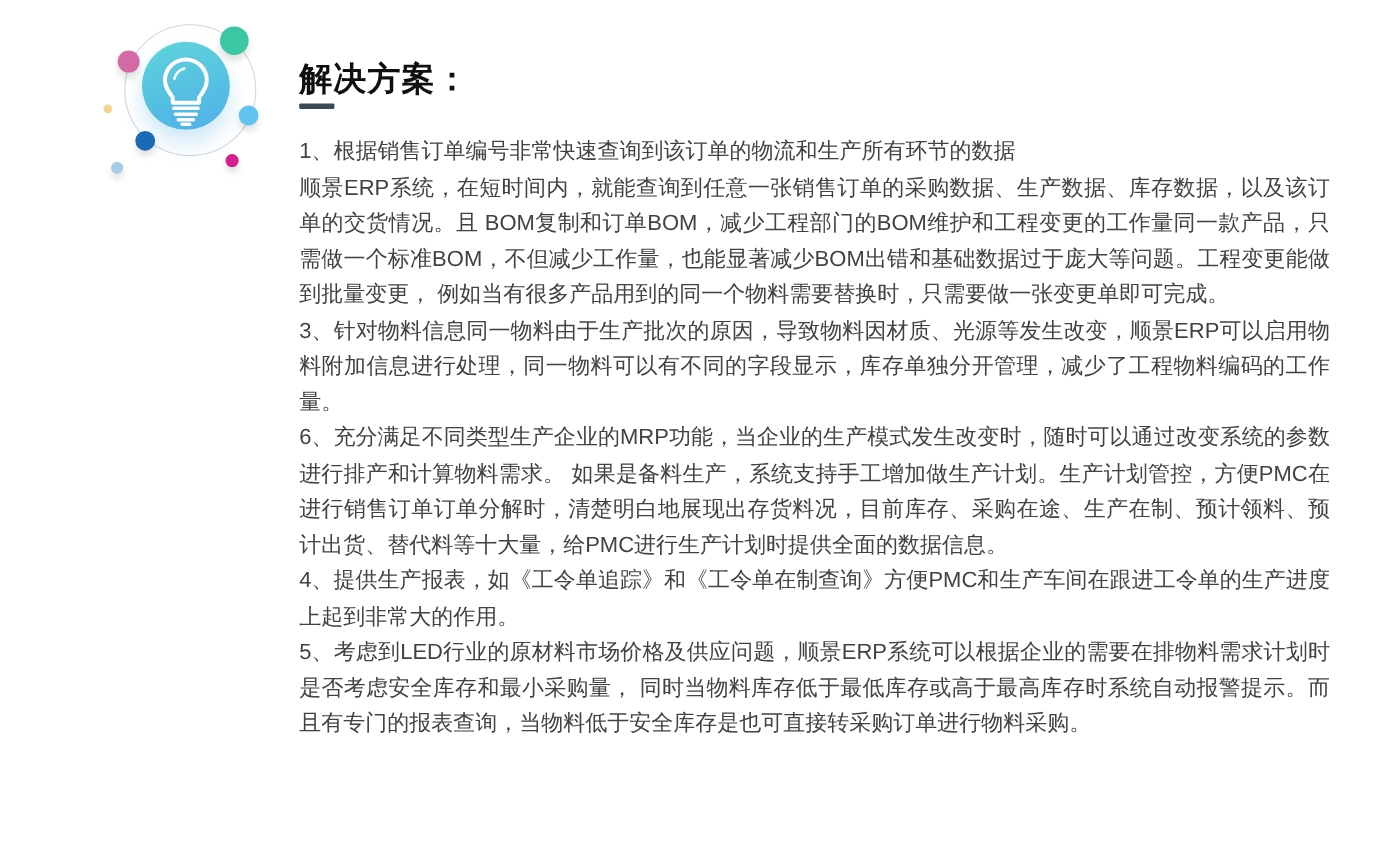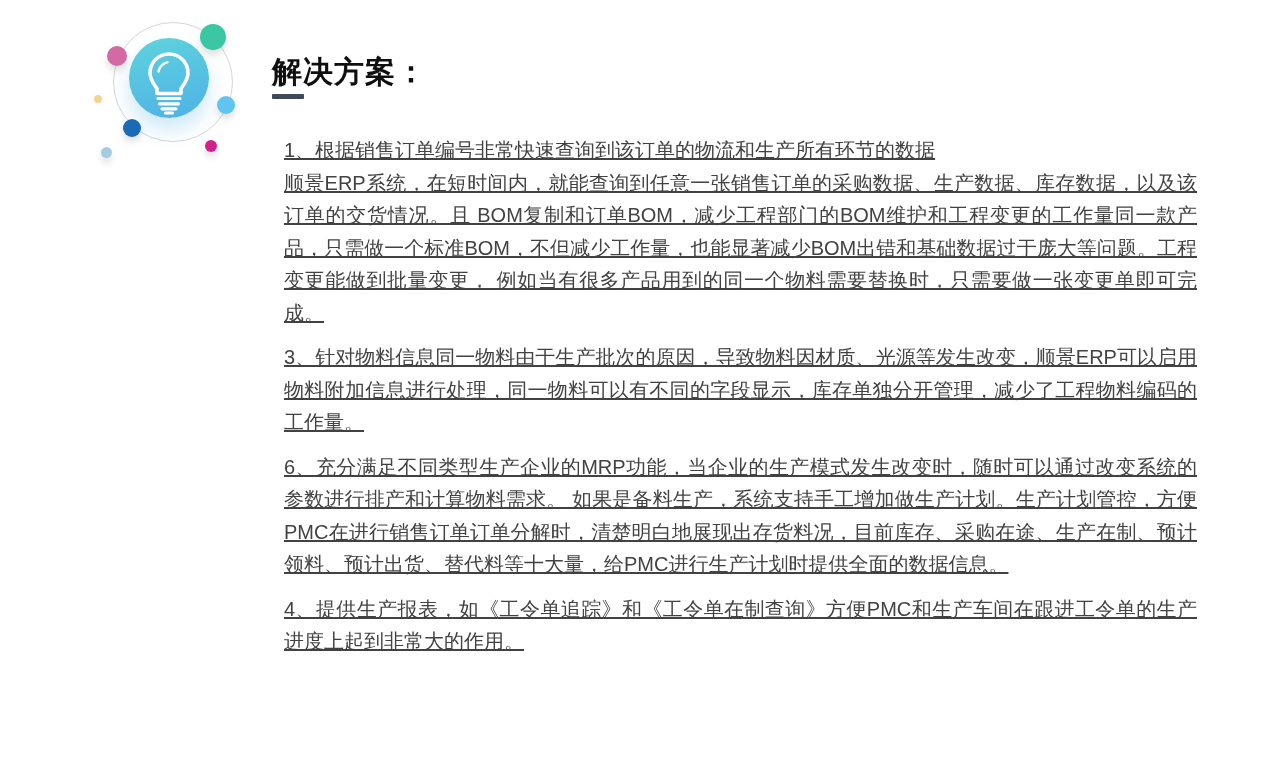--- a/index.html
+++ b/index.html
@@ -45,21 +45,21 @@
     width: 32px; height: 5px; border-radius: 1px;
   }
 
   
   .solution-text {
     position: absolute; left: 272px; top: 122px;
     width: 937px;
     font-size: 20px; line-height: 32.5px;
     text-align: justify;
   }
-  .solution-text .para { margin: 12px; text-decoration: underline; }
+  .solution-text .para { margin: 0; }
 </style>
 </head>
 <body>
 
 <div class="icon-group">
   <div class="ring"></div>
   <div class="bulb-circle" id="bulb-circle" style="background: linear-gradient(165deg, rgb(94, 212, 219), rgb(79, 176, 232));">
     <span>
       <svg viewBox="0 0 80 80" fill="none">
         <path d="M40,16 C50.5,16 59,24.5 59,35 C59,41.5 55.5,45.6 52,50.6 L52,55.5 L28,55.5 L28,50.6 C24.5,45.6 21,41.5 21,35 C21,24.5 29.5,16 40,16 Z" stroke="#ffffff" stroke-width="3.6" stroke-linejoin="round"></path>
@@ -78,13 +78,14 @@
 </div>
 
 <h1 class="page-title">解决方案：</h1>
 <div class="title-dash" id="title-dash" style="background: rgb(60, 74, 87);"></div>
 
 <div class="solution-text" id="solution-text" style="color: rgb(66, 66, 66);">
     <div class="para">1、根据销售订单编号非常快速查询到该订单的物流和生产所有环节的数据<br>顺景ERP系统，在短时间内，就能查询到任意一张销售订单的采购数据、生产数据、库存数据，以及该订单的交货情况。且 BOM复制和订单BOM，减少工程部门的BOM维护和工程变更的工作量同一款产品，只需做一个标准BOM，不但减少工作量，也能显著减少BOM出错和基础数据过于庞大等问题。工程变更能做到批量变更， 例如当有很多产品用到的同一个物料需要替换时，只需要做一张变更单即可完成。</div>
     <div class="para">3、针对物料信息同一物料由于生产批次的原因，导致物料因材质、光源等发生改变，顺景ERP可以启用物料附加信息进行处理，同一物料可以有不同的字段显示，库存单独分开管理，减少了工程物料编码的工作量。</div>
     <div class="para">6、充分满足不同类型生产企业的MRP功能，当企业的生产模式发生改变时，随时可以通过改变系统的参数进行排产和计算物料需求。 如果是备料生产，系统支持手工增加做生产计划。生产计划管控，方便PMC在进行销售订单订单分解时，清楚明白地展现出存货料况，目前库存、采购在途、生产在制、预计领料、预计出货、替代料等十大量，给PMC进行生产计划时提供全面的数据信息。</div>
     <div class="para">4、提供生产报表，如《工令单追踪》和《工令单在制查询》方便PMC和生产车间在跟进工令单的生产进度上起到非常大的作用。</div>
+    <div class="para">5、考虑到LED行业的原材料市场价格及供应问题，顺景ERP系统可以根据企业的需要在排物料需求计划时是否考虑安全库存和最小采购量， 同时当物料库存低于最低库存或高于最高库存时系统自动报警提示。而且有专门的报表查询，当物料低于安全库存是也可直接转采购订单进行物料采购。</div>
   </div>
 
 </body></html>

